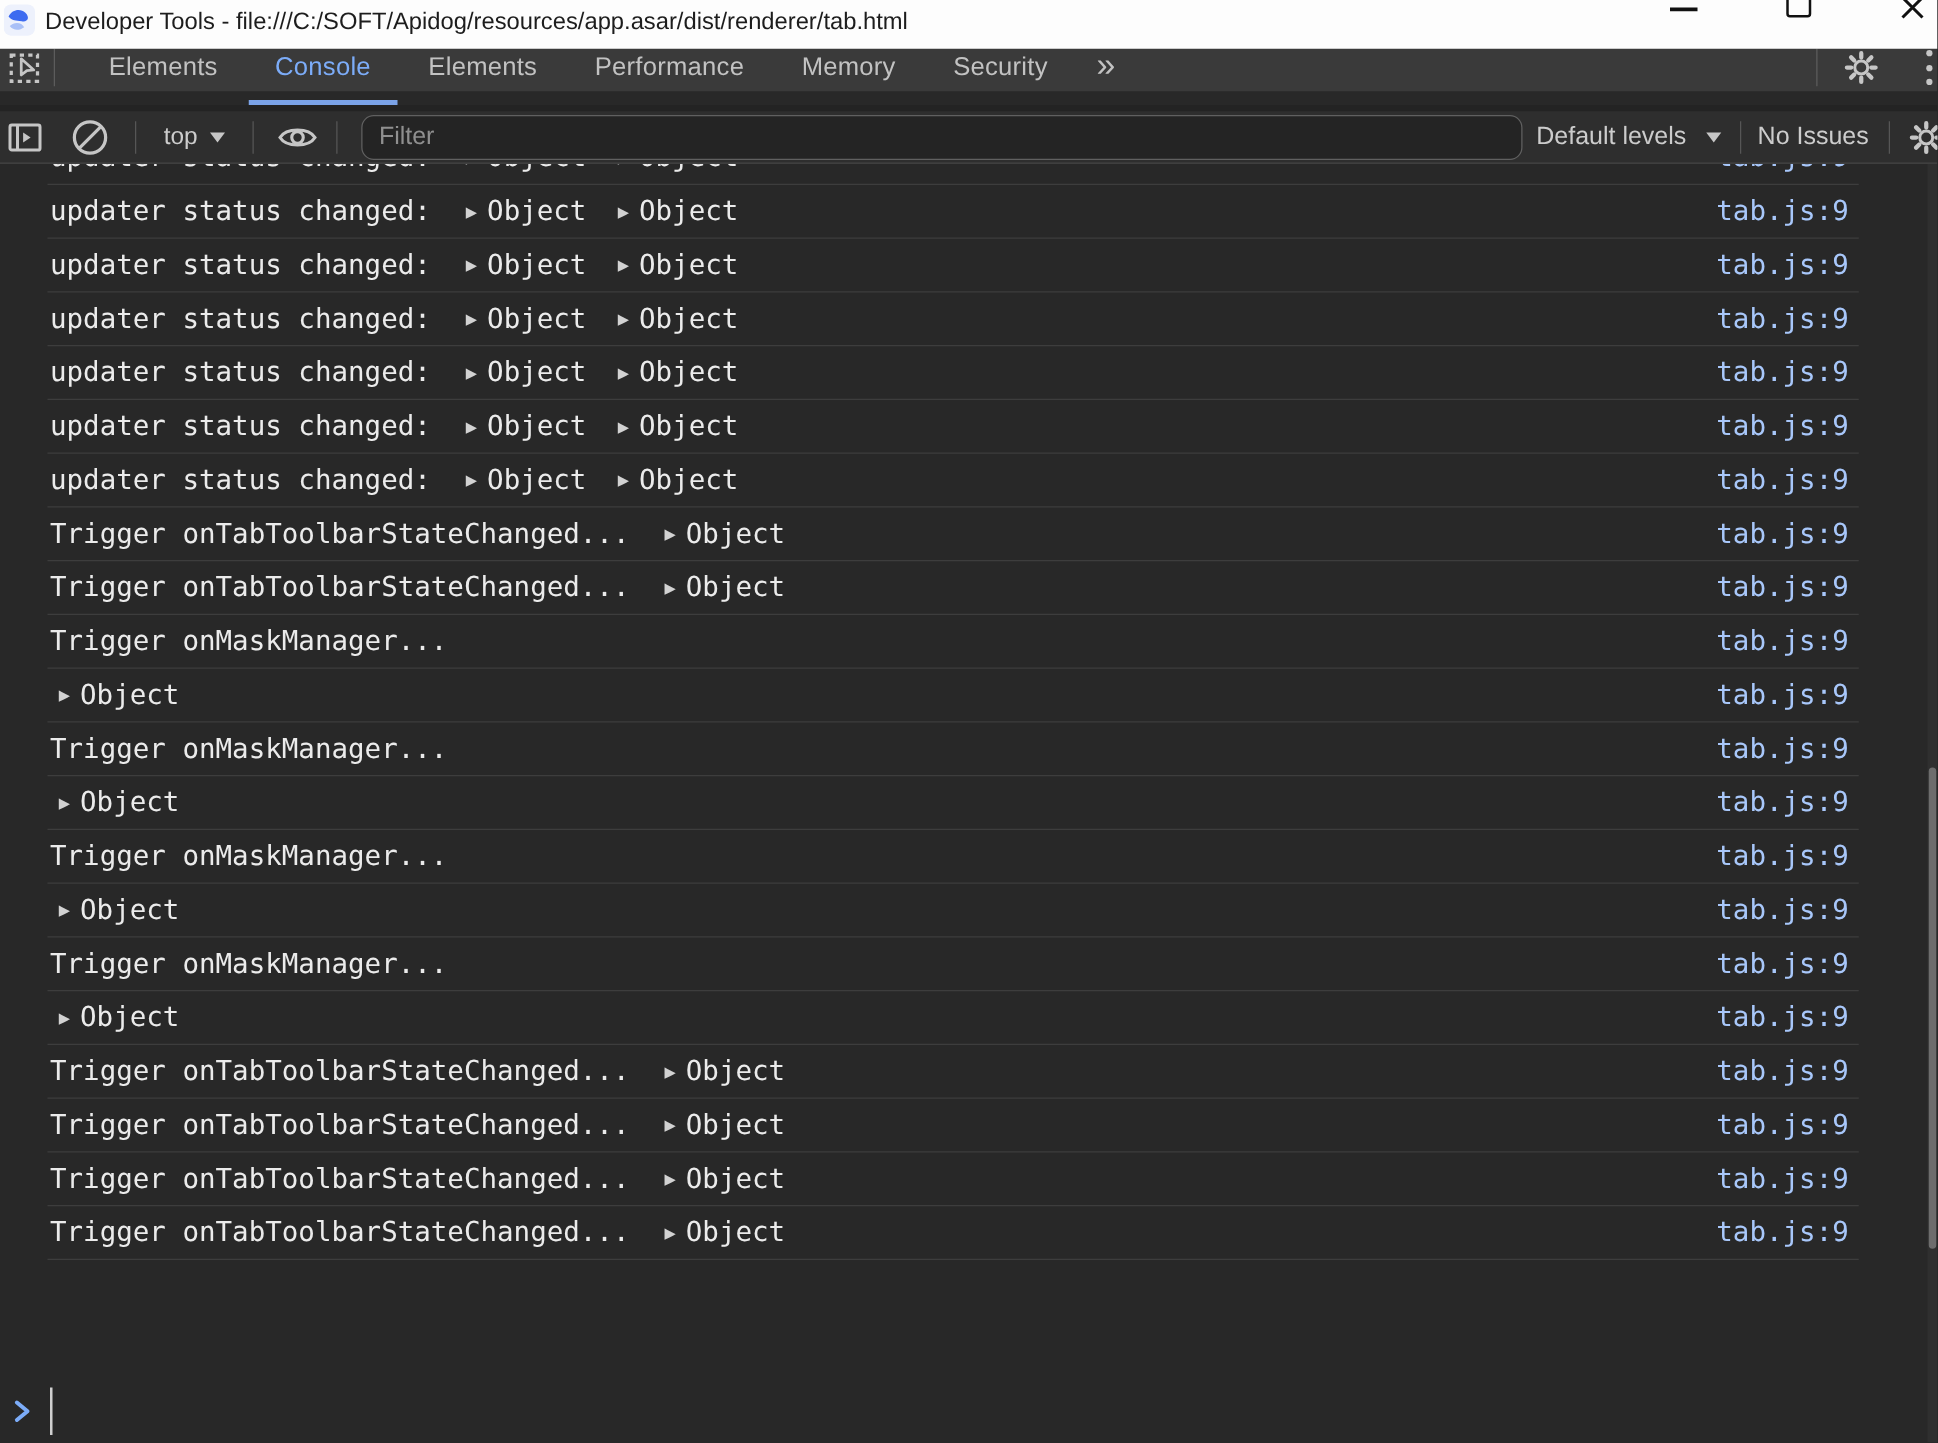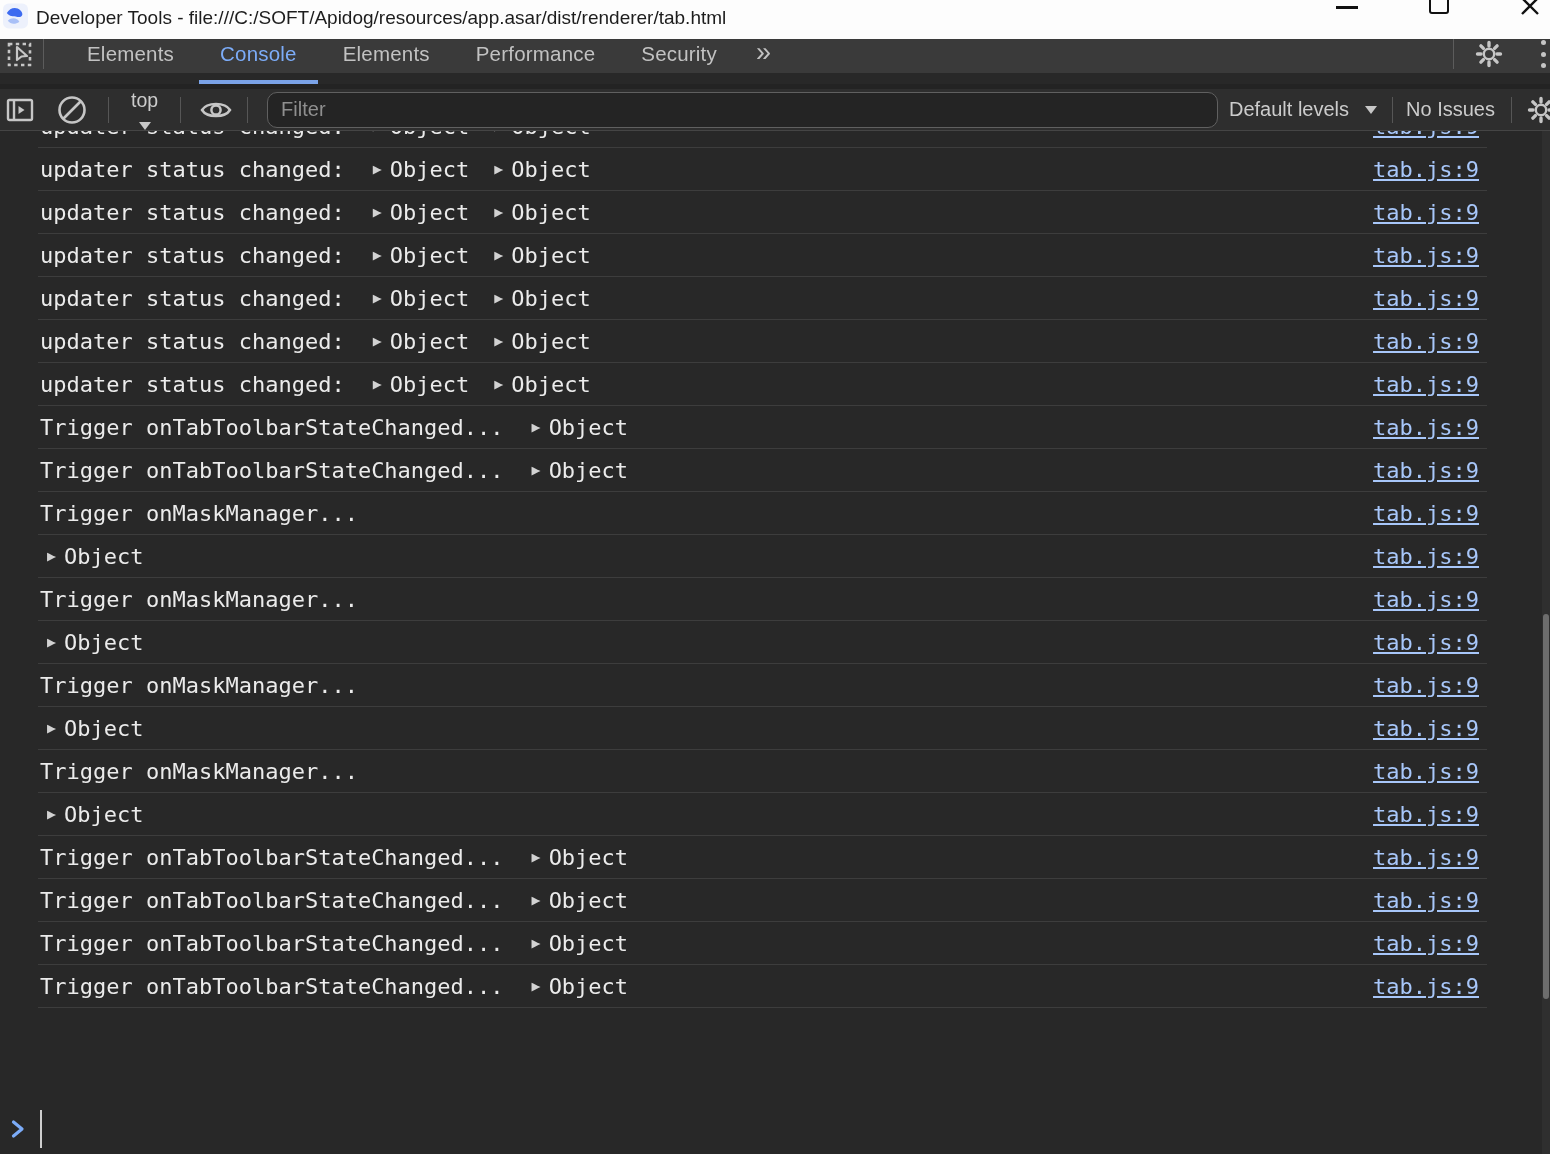--- a/index.html
+++ b/index.html
@@ -30,41 +30,41 @@
   .tab.active{color:var(--accent);}
   .tab.active::after{content:"";position:absolute;left:2px;right:2px;bottom:0;height:4px;background:#7ba3e8;}
   .more-tabs{display:flex;align-items:center;padding:0 16px;font-size:27px;color:#c2c2c2;margin-top:-3px;}
   .tabbar-gear{position:absolute;left:1474px;top:16px;width:30px;height:30px;}
   .kebab{position:absolute;left:1541px;top:17px;width:6px;height:28px;display:flex;flex-direction:column;justify-content:space-between;}
   .kebab span{width:5px;height:5px;border-radius:50%;background:#c6c6c6;}
   
   .console-toolbar{position:absolute;top:89px;left:0;right:0;height:42px;background:var(--toolbar-bg);border-bottom:1px solid #454545;display:flex;align-items:center;z-index:3;}
   .ct-icon{flex:0 0 auto;display:flex;align-items:center;justify-content:center;}
   .ct-divider{flex:0 0 1px;width:1px;height:26px;background:#565656;margin:0 10px;}
-  .ctx-select{display:flex;align-items:center;gap:10px;color:#cccccc;font-size:19.5px;padding:0 6px;margin-left:6px;cursor:default;flex-direction:column;}
+  .ctx-select{display:flex;align-items:center;gap:10px;color:#cccccc;font-size:19.5px;padding:0 6px;margin-left:6px;cursor:default;}
   .caret-down{width:0;height:0;border-left:6.5px solid transparent;border-right:6.5px solid transparent;border-top:8px solid #c7c7c7;}
   .filter-wrap{flex:1;margin:0 11px 0 9px;}
   .filter-input{width:100%;height:36px;background:#242424;border:1px solid #606060;border-radius:10px;color:#ddd;font-size:20px;padding:0 13px;outline:none;font-family:"Liberation Sans",sans-serif;}
   .filter-input::placeholder{color:#8f8f8f;}
   .levels{display:flex;align-items:center;gap:16px;color:#cccccc;font-size:20px;flex:0 0 auto;cursor:default;}
   .issues{color:#cccccc;font-size:20px;flex:0 0 auto;white-space:nowrap;cursor:default;}
   .toolbar-gear{flex:0 0 auto;width:30px;height:30px;margin-right:-6px;}
   
   .console-messages{position:absolute;top:131px;left:0;right:0;bottom:50px;overflow:hidden;background:var(--console-bg);}
   .rows{margin:0 63px 0 38px;}
   .row{height:43px;display:flex;align-items:center;border-bottom:1px solid var(--sep);font-family:"DejaVu Sans Mono",monospace;font-size:22px;color:var(--text-light);}
   .row.clipped{margin-top:-26px;}
   .row-left{flex:1;display:flex;align-items:center;padding-left:2px;min-width:0;}
   .row-left.obj-only{padding-left:9px;}
   .msg-text{white-space:pre;}
   .obj-group{display:flex;align-items:center;margin-left:28px;cursor:pointer;}
   .row-left.obj-only .obj-group{margin-left:0;}
   .obj-group + .obj-group{margin-left:25px;}
   .tri{font-size:15px;color:#d2d2d2;margin-right:8px;line-height:1;}
-  .src-link{color:var(--link);text-decoration:underline;padding-right:8px;white-space:nowrap;cursor:pointer;font-family:"DejaVu Sans Mono",monospace;}
+  .src-link{color:var(--link);padding-right:8px;white-space:nowrap;cursor:pointer;font-family:"DejaVu Sans Mono",monospace;}
   
   .console-prompt{position:absolute;bottom:0;left:0;right:0;height:50px;background:var(--console-bg);display:flex;align-items:center;}
   .prompt-chev{margin-left:9px;flex:0 0 auto;}
   .cursor{width:2px;height:38px;background:#cfcfcf;margin-left:13px;}
   
   .scroll-track{position:absolute;right:0;top:131px;bottom:0;width:8px;background:#2f2f2f;}
   .scroll-thumb{position:absolute;right:1px;top:614px;width:6px;height:385px;background:#6d6d6d;border-radius:3px;}
   svg{display:block;}
 </style>
 </head>
@@ -89,20 +89,21 @@
     <rect x="3" y="5" width="21" height="21" fill="none" stroke="#c6c6c6" stroke-width="2.6" stroke-dasharray="3.4 3.4"></rect>
     <path d="M11 21 L11 8 L21 17 L15.5 17.5 Z" fill="#3a3a3a" stroke="#c6c6c6" stroke-width="2.2" stroke-linejoin="round"></path>
   </svg>
   <div class="tb-divider" style="left:43px;"></div>
   <div class="tabs" id="tabs-container">
 
     <div class="tab">Elements</div>
       <div class="tab active">Console</div>
       <div class="tab">Elements</div>
       <div class="tab">Performance</div>
+      <div class="tab">Memory</div>
       <div class="tab">Security</div>
       <div class="more-tabs">»</div>
   </div>
   <div class="tb-divider" style="left:1453px;"></div>
   <svg class="tabbar-gear" viewBox="0 0 30 30">
     <g stroke="#c6c6c6" stroke-width="2.4" fill="none">
       <circle cx="15" cy="15" r="5.2"></circle>
       <path d="M15 3.5 L15 7 M15 23 L15 26.5 M3.5 15 L7 15 M23 15 L26.5 15 M6.9 6.9 L9.4 9.4 M20.6 20.6 L23.1 23.1 M23.1 6.9 L20.6 9.4 M9.4 20.6 L6.9 23.1" stroke-linecap="round" stroke-width="3.4"></path>
     </g>
   </svg>

